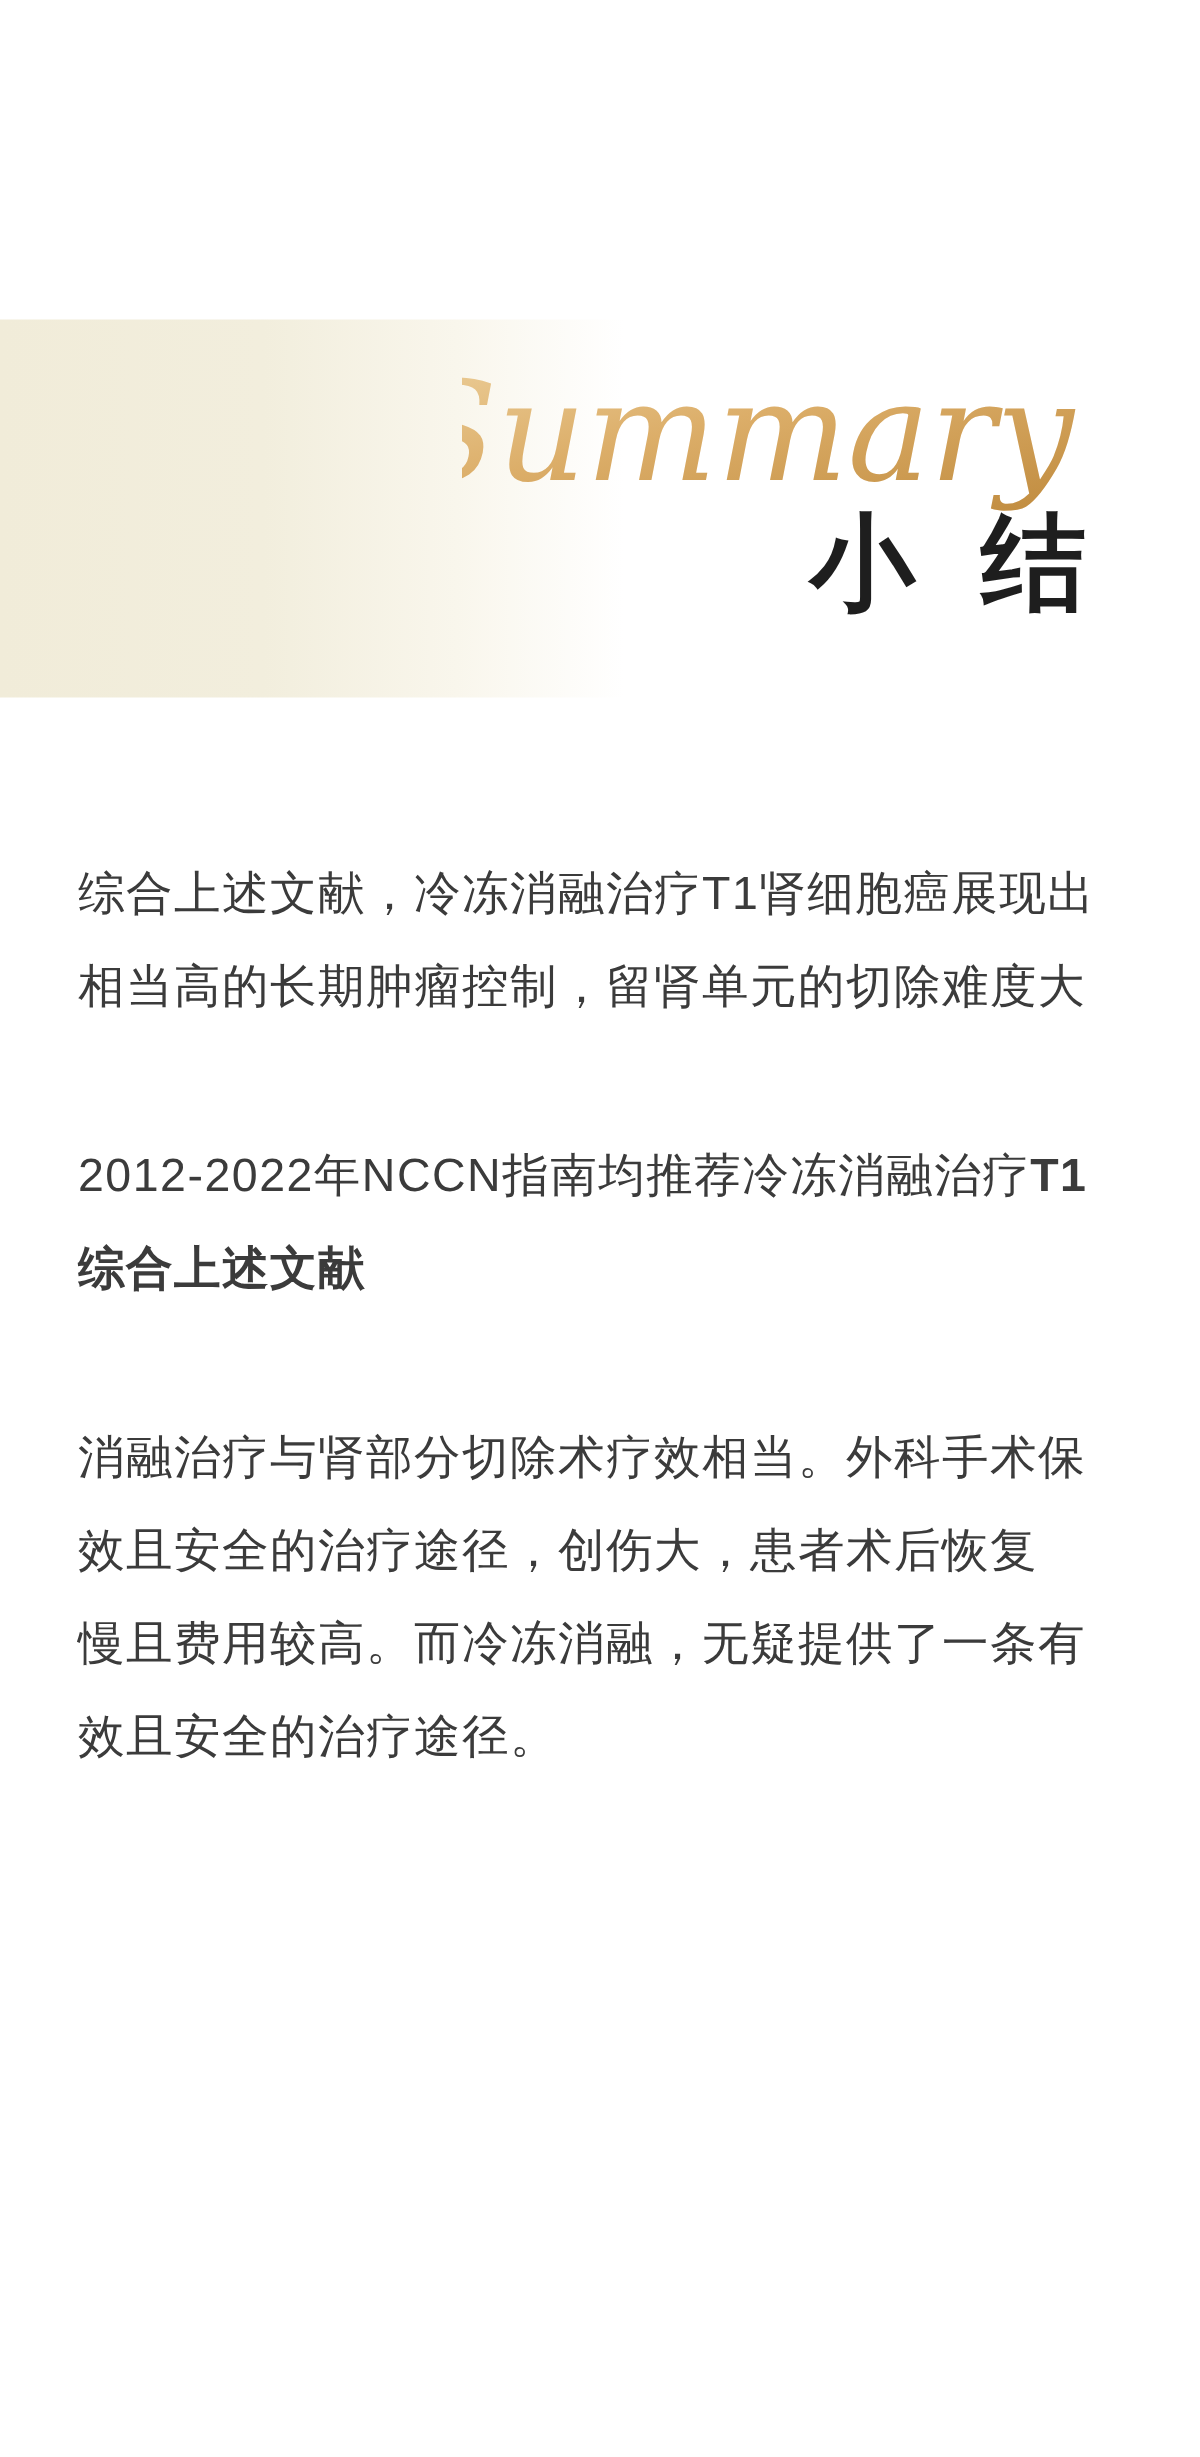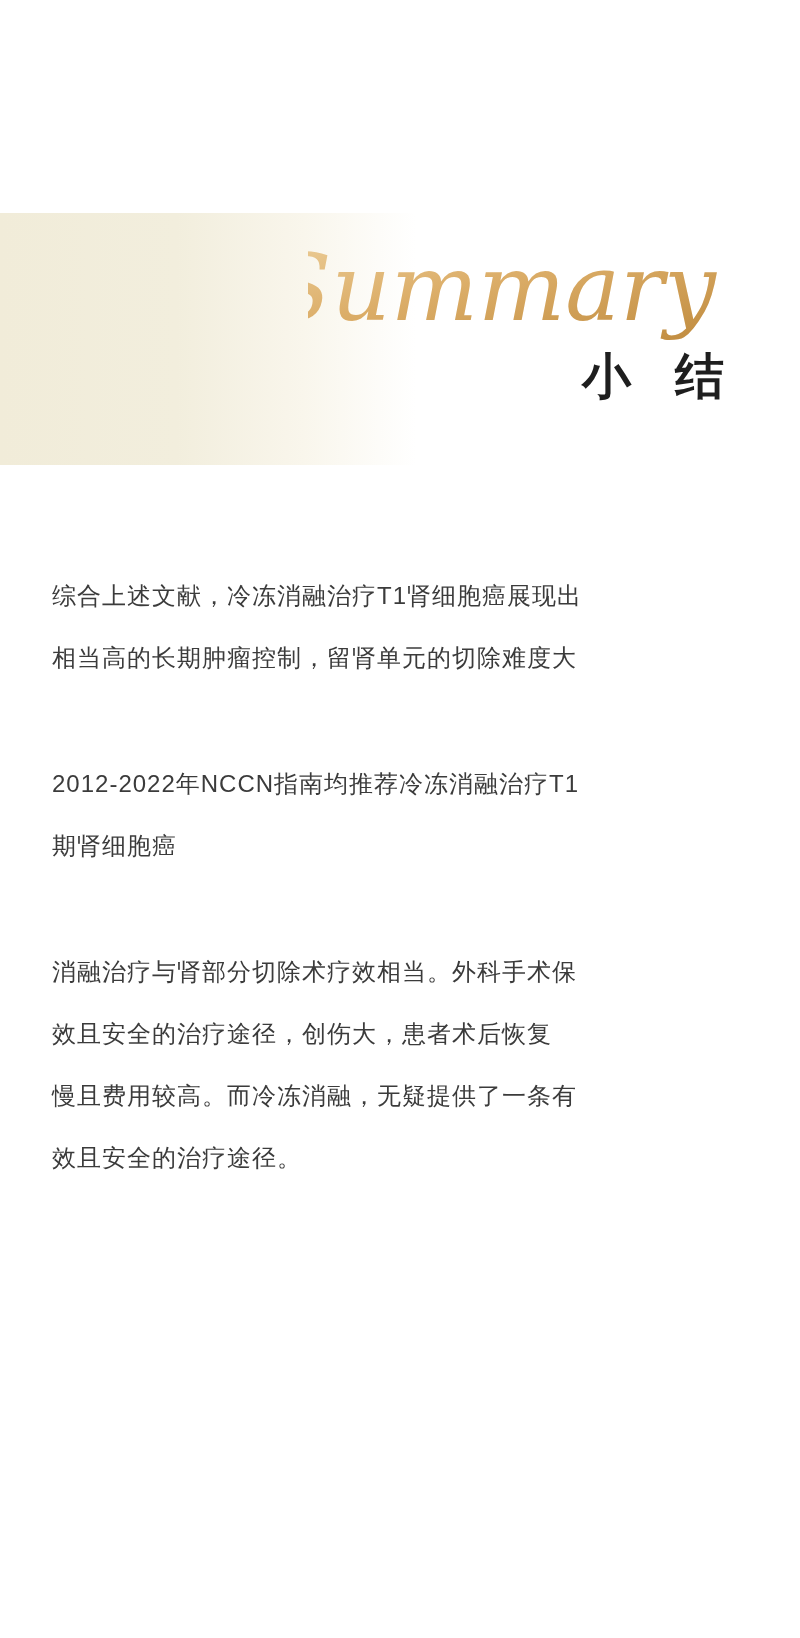--- a/index.html
+++ b/index.html
@@ -33,46 +33,46 @@
     height: 135px;
   }
   
   .cn-title {
     position: absolute;
     top: 338px;
     right: 76px;
     margin: 0;
     font-family: "Liberation Serif", "DejaVu Serif", serif;
     font-weight: 700;
-    font-size: 49px;
+    font-size: 70px;
     line-height: 78px;
     letter-spacing: 44px;
     margin-right: -44px; 
     color: #1e1e1e;
     white-space: nowrap;
   }
   
   .content {
     position: absolute;
     left: 52px;
     top: 565px;
     width: 700px;
     color: #3b3b3b;
   }
   .para {
     margin: 0 0 64px 0;
   }
   .para:last-child { margin-bottom: 0; }
   .line {
-    font-size: 24px;
+    font-size: 31px;
     line-height: 62px;
     letter-spacing: 1px;
     white-space: nowrap;
   }
-  .bold { font-weight: 400; }
+  .bold { font-weight: 700; }
 </style>
 </head>
 <body>
 
 <div id="page">
 
   <div class="band"></div>
 
   <svg class="script-title-svg" viewBox="0 0 430 135" xmlns="http://www.w3.org/2000/svg">
     <defs>
@@ -89,21 +89,21 @@
 
   <div class="content">
 
     <div class="para">
       <div class="line">综合上述文献，冷冻消融治疗T1肾细胞癌展现出</div>
       <div class="line">相当高的长期肿瘤控制，留肾单元的切除难度大</div>
     </div>
 
     <div class="para">
       <div class="line"><span>2012-2022年NCCN指南均推荐冷冻消融治疗</span><span class="bold">T1</span></div>
-      <div class="line bold">期肾细胞癌</div>
+      <div class="line bold">综合上述文献</div>
     </div>
 
     <div class="para">
       <div class="line">消融治疗与肾部分切除术疗效相当。外科手术保</div>
       <div class="line">效且安全的治疗途径，创伤大，患者术后恢复</div>
       <div class="line">慢且费用较高。而冷冻消融，无疑提供了一条有</div>
       <div class="line">效且安全的治疗途径。</div>
     </div>
 
   </div>

